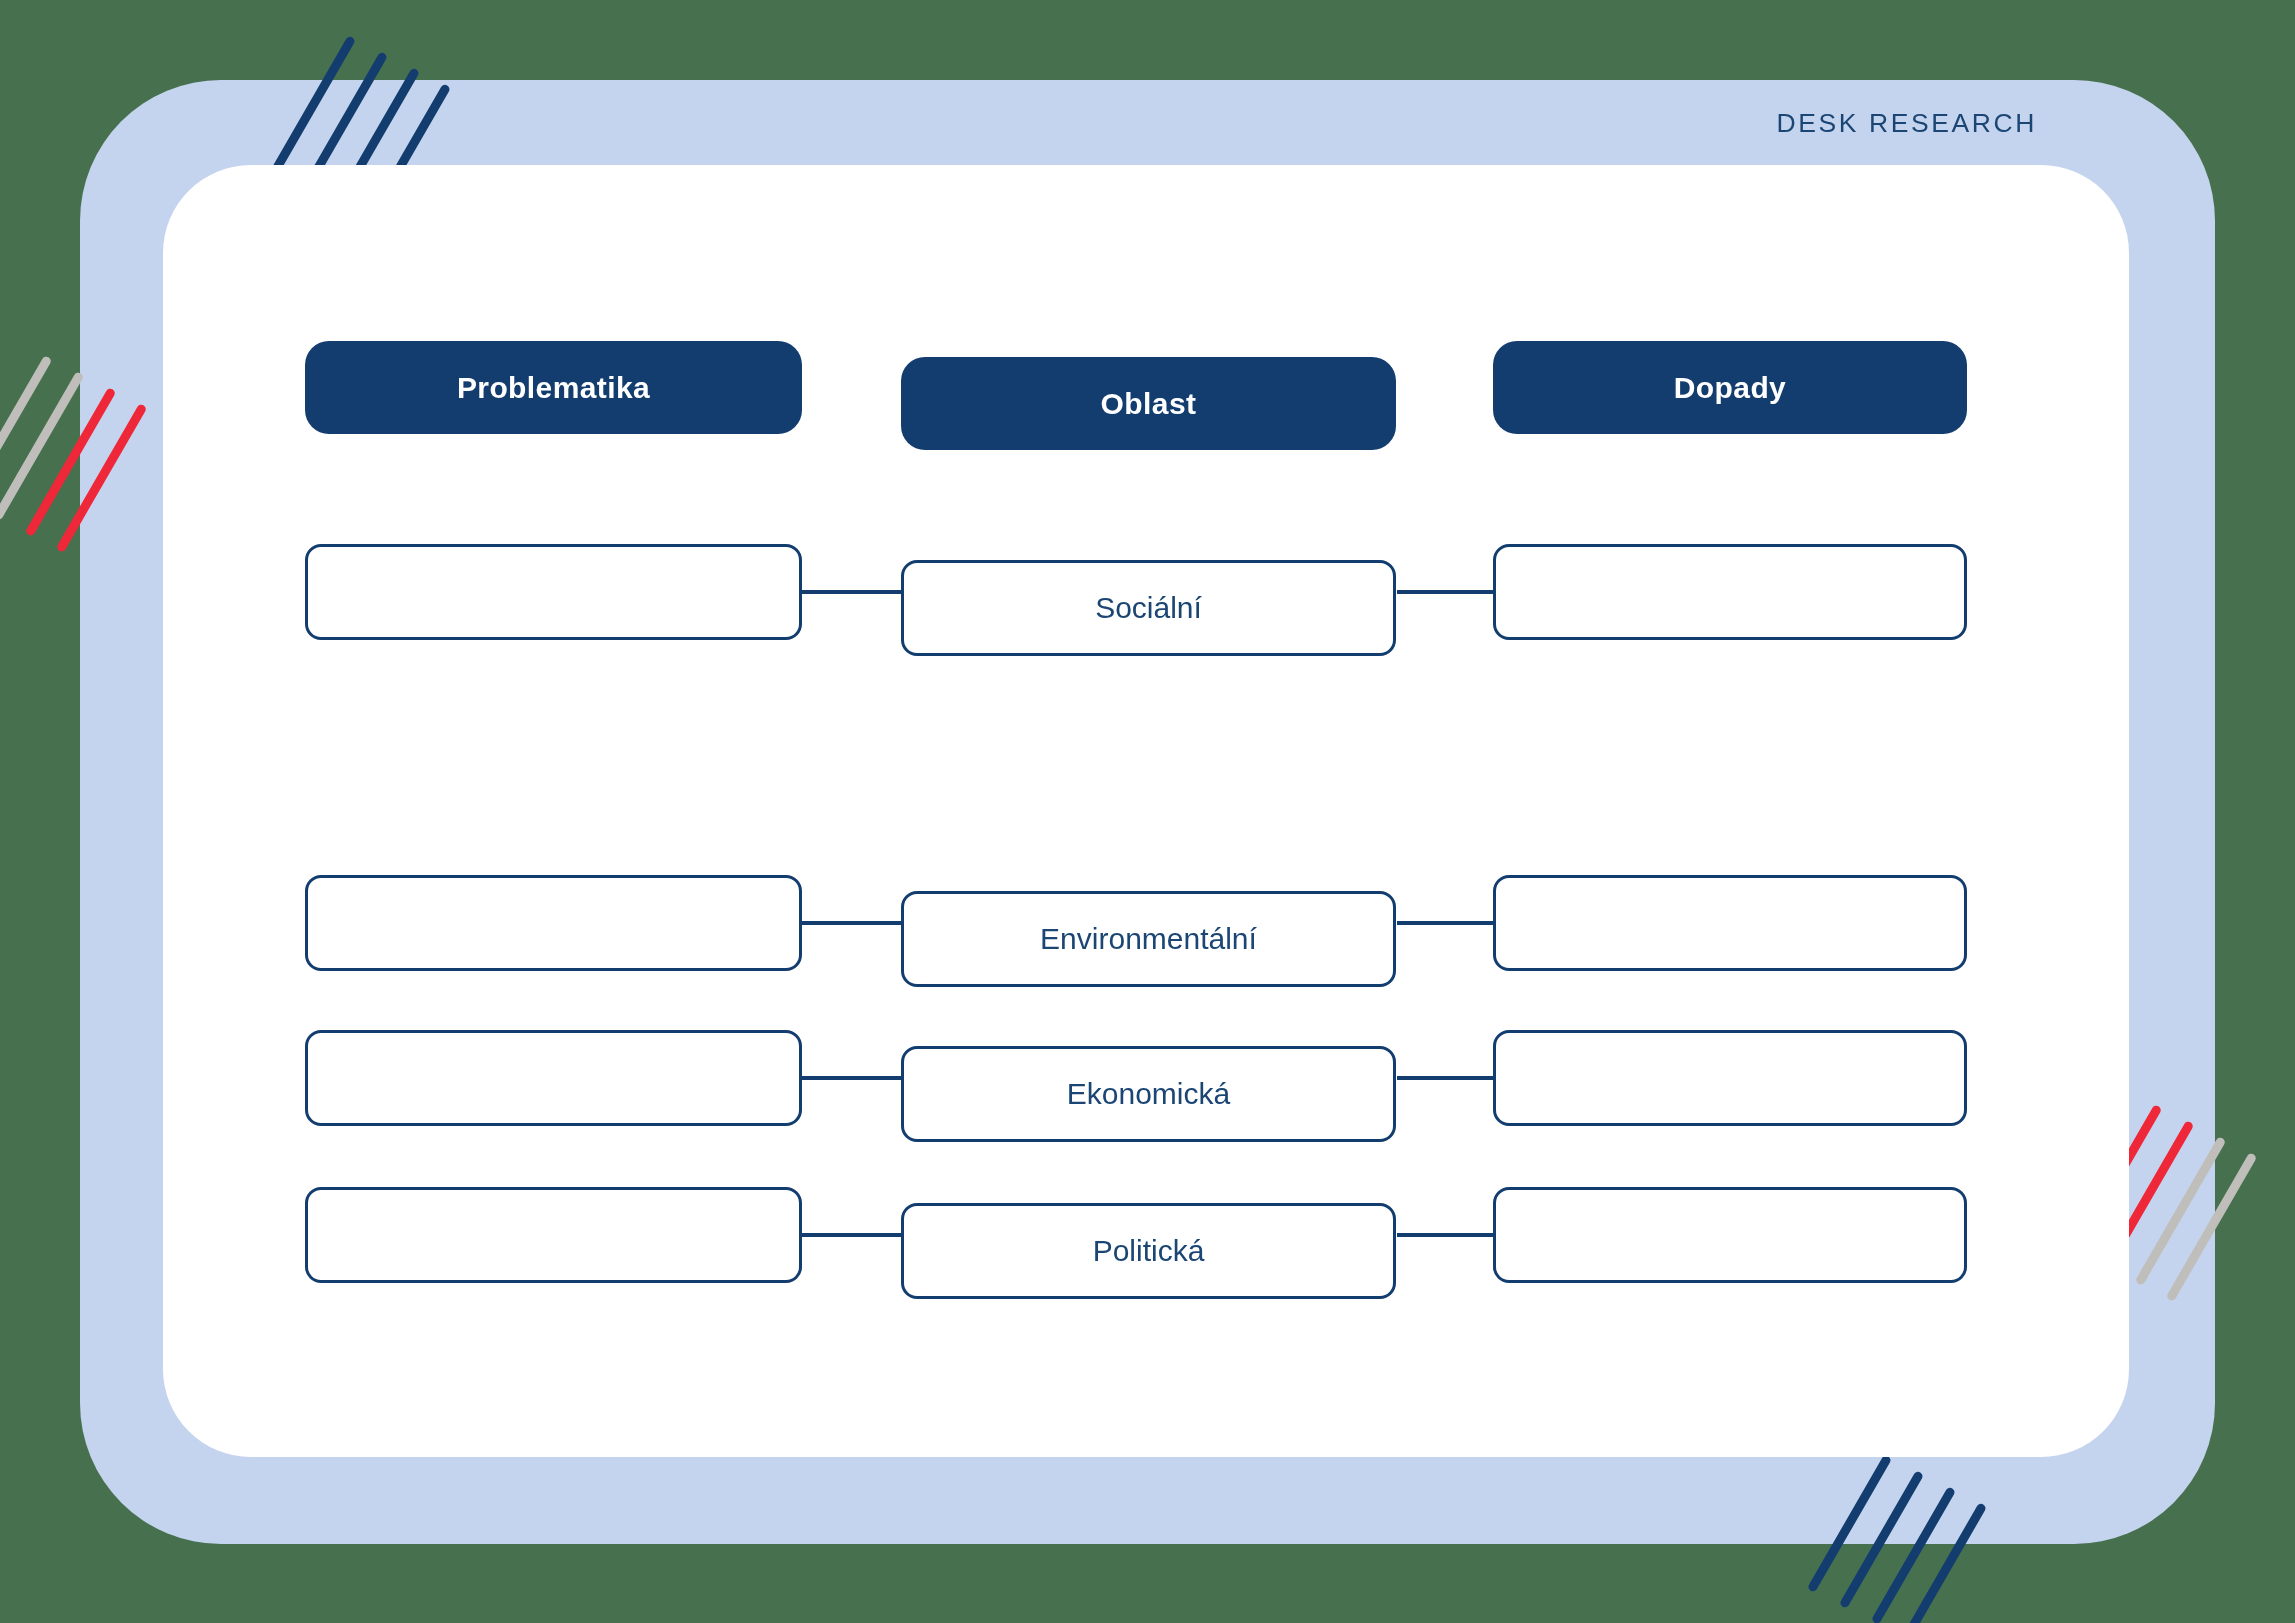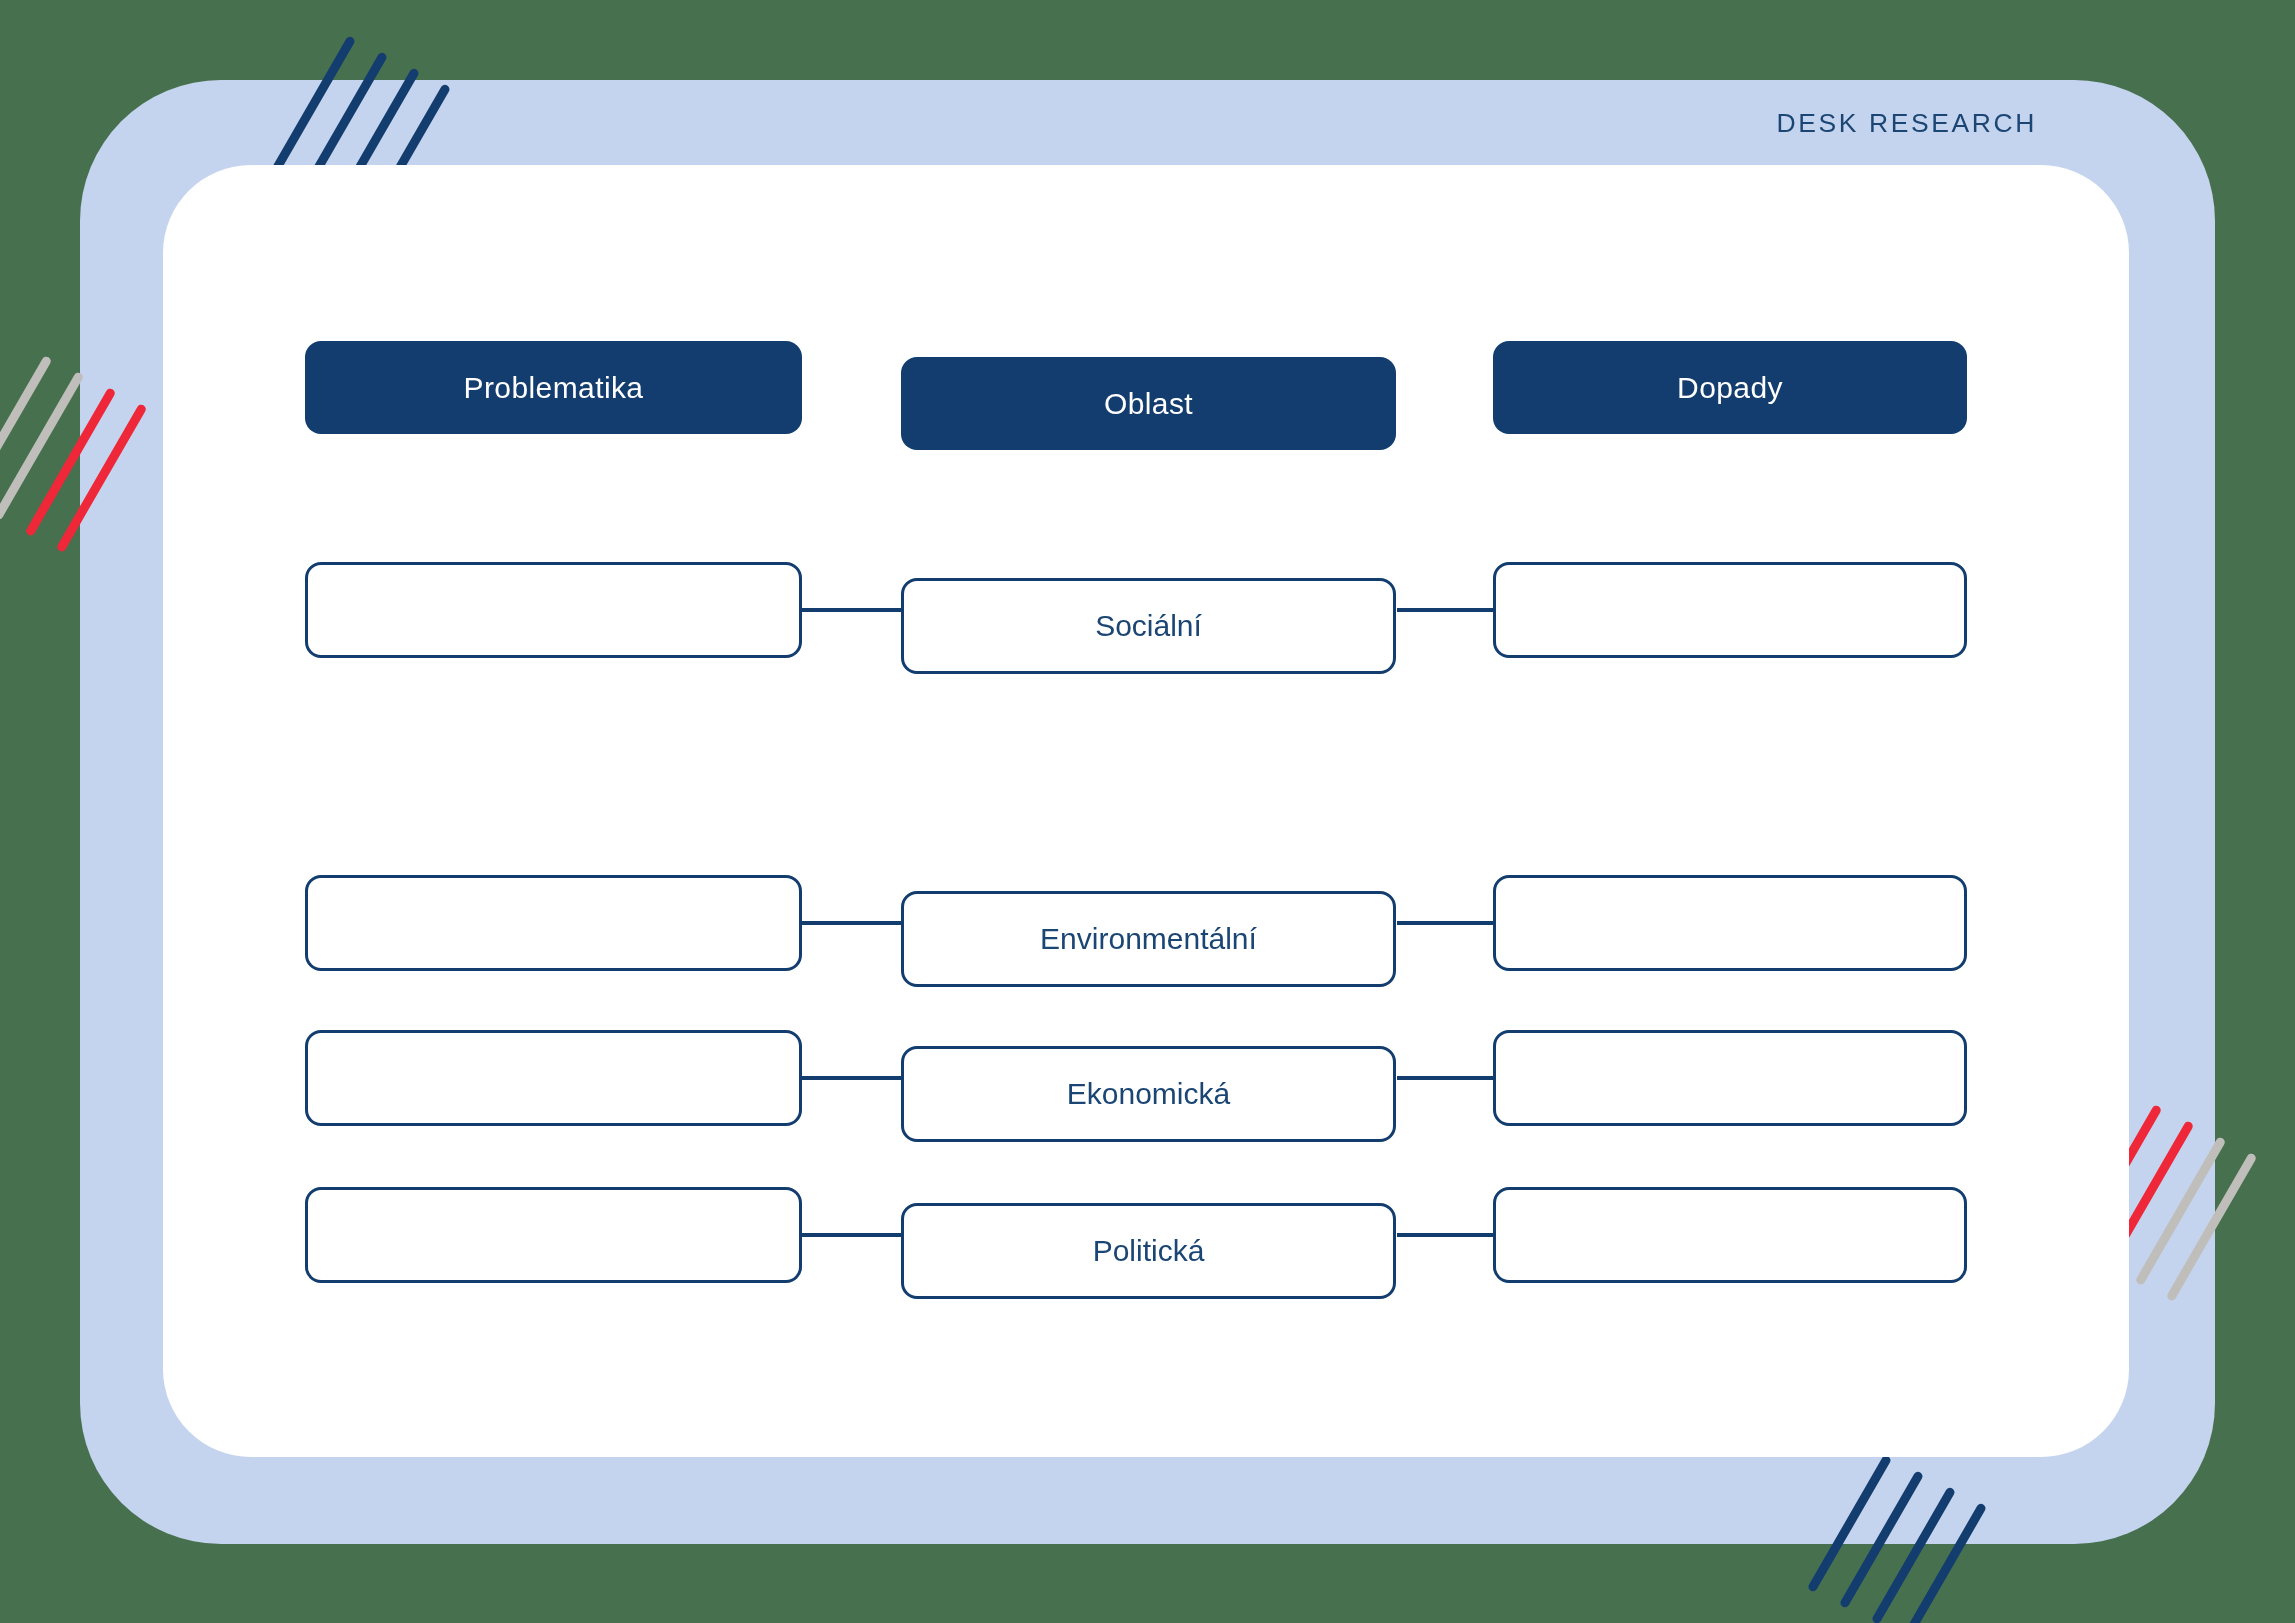--- a/index.html
+++ b/index.html
@@ -46,30 +46,30 @@
   .stripes.mid .bar{height:168px;}
   .stripes-top-left{left:309px;top:26.5px;}
   .stripes-bottom-right{left:1845px;top:1446px;}
   .stripes-mid-left{left:1.8px;top:346px;}
   .stripes-mid-right{left:2112px;top:1095px;}
   .bar.r{background:var(--stripe-red);}
   .bar.g{background:var(--stripe-gray);}
   
   .content{position:absolute;left:0;top:0;width:2295px;height:1624px;z-index:3;}
   .hdr{
-    position:absolute;top:341px;height:93px;border-radius:16px;
+    position:absolute;top:341px;height:93px;border-radius:24px;
     background:var(--navy);color:#fff;
     display:flex;align-items:center;justify-content:center;
-    font-size:30px;font-weight:400;letter-spacing:0.4px;
+    font-size:30px;font-weight:700;letter-spacing:0.4px;
   }
   .c1{left:305px;width:497px;}
   .c2{left:901px;width:495px;margin-top:16px;}
   .c3{left:1493px;width:474px;}
   .row{position:absolute;left:0;width:2295px;height:96px;}
-  .row.r0{top:562px;}.row.r1{top:719px;}.row.r2{top:875px;}.row.r3{top:1030px;}.row.r4{top:1187px;}
+  .row.r0{top:544px;}.row.r1{top:719px;}.row.r2{top:875px;}.row.r3{top:1030px;}.row.r4{top:1187px;}
   .box{
     position:absolute;top:0;height:96px;
     background:#fff;border:3.1px solid var(--navy);border-radius:16px;
     display:flex;align-items:center;justify-content:center;
   }
   .box .lbl{font-size:30px;font-weight:500;color:var(--text-navy);}
   .conn{
     position:absolute;top:calc(50% - 1.8px);height:3.5px;background:var(--navy);
   }
   .conn.k1{left:802px;width:100px;}

